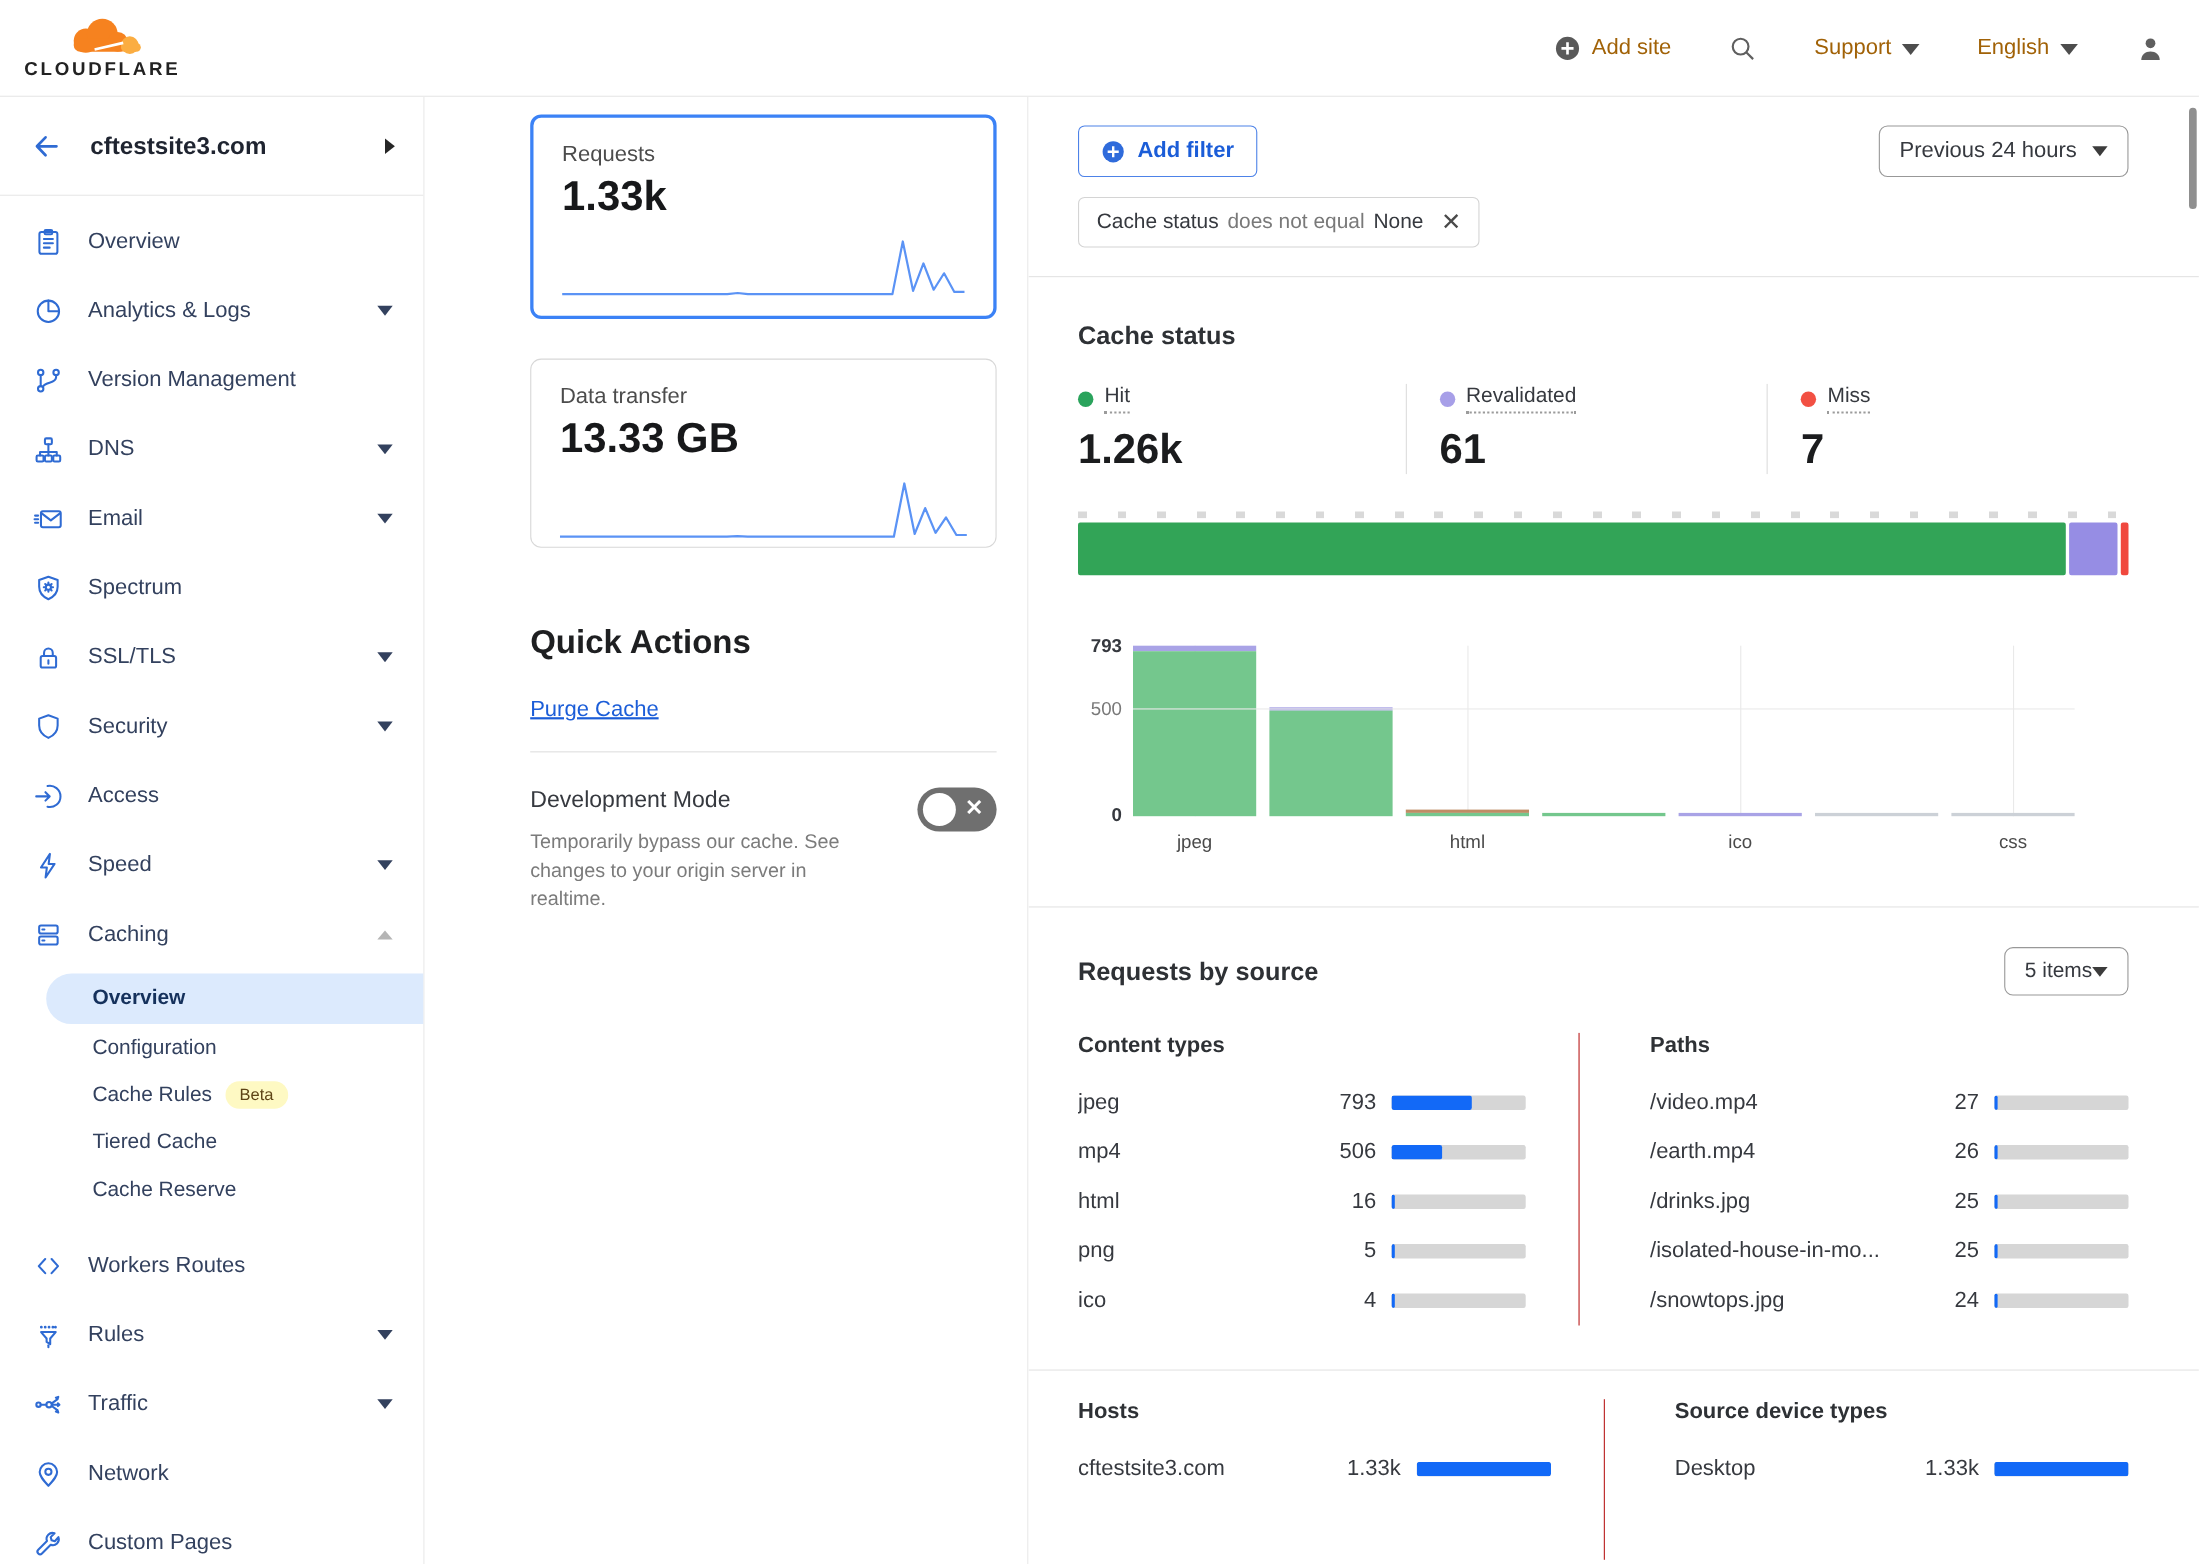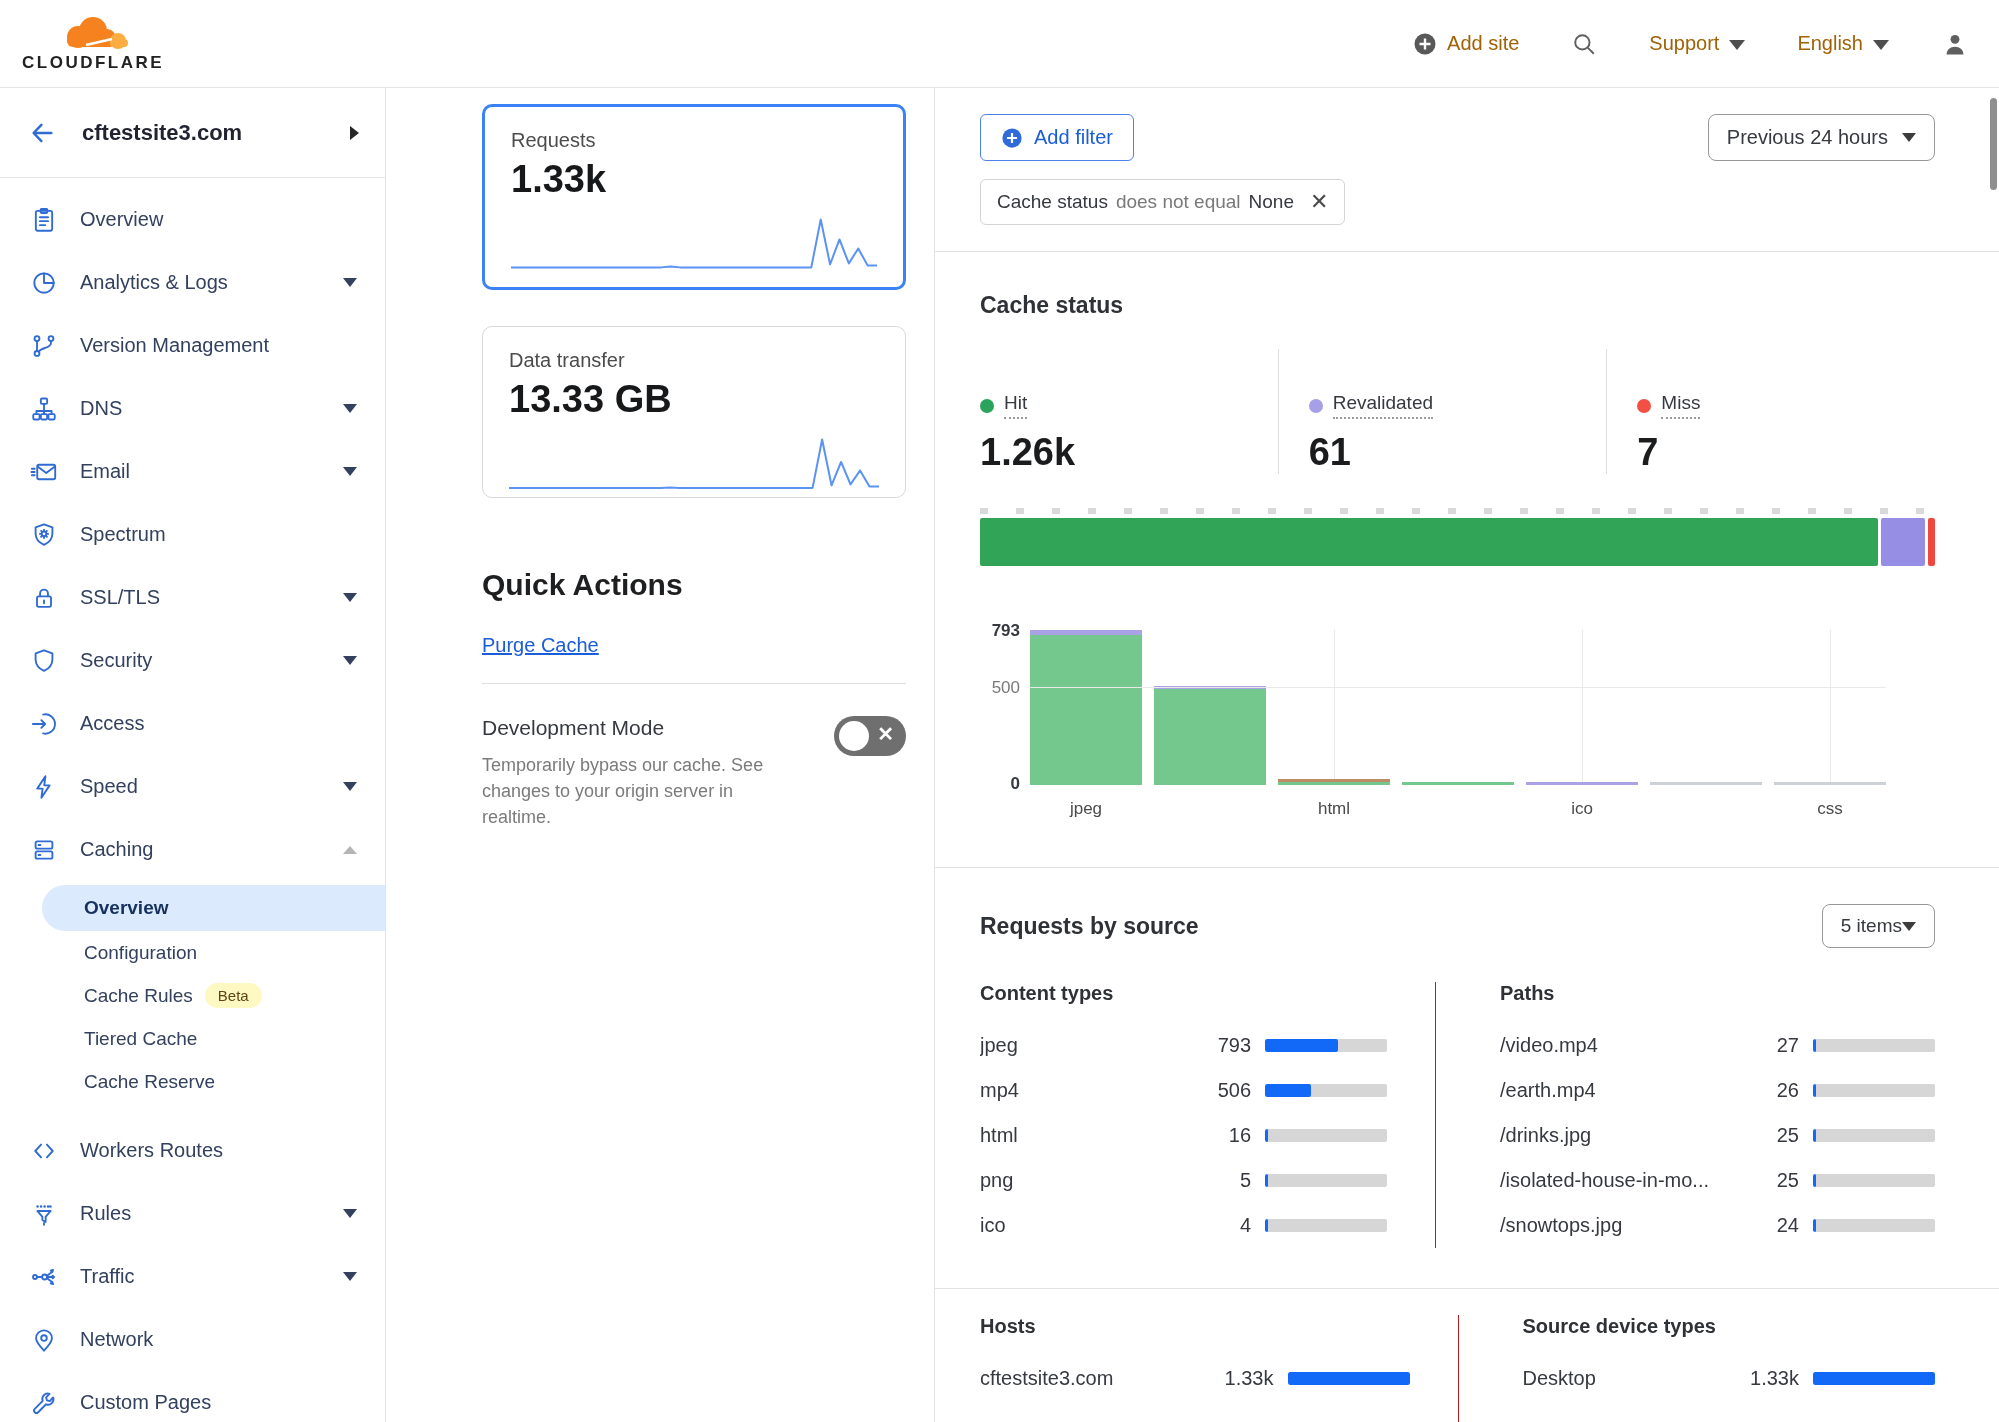--- a/index.html
+++ b/index.html
@@ -62,36 +62,36 @@
     position:relative; flex:0 0 72px; cursor:pointer; }
   .toggle .knob { position:absolute; left:5px; top:5px; width:30px; height:30px; border-radius:50%; background:#fff; }
   .toggle .x { position:absolute; right:12px; top:6px; color:#fff; font-size:20px; font-weight:bold; }
 
   
   .right { position:absolute; left:935px; right:0; top:88px; bottom:0; background:#fff; overflow:hidden; }
   .sec { padding-left:45px; padding-right:64px; }
   .sec-filter { padding-top:26px; padding-bottom:26px; border-bottom:1px solid #e3e3e3; }
   .filter-row { display:flex; align-items:flex-start; }
   .btn-addfilter { display:inline-flex; align-items:center; gap:11px; border:1px solid #4d82e8;
-    border-radius:6px; background:#fff; padding:11px 20px; font-size:20px; color:#1b5dd8; cursor:pointer; }
+    border-radius:6px; background:#fff; padding:11px 20px; font-size:20px; color:#1b5dd8; cursor:pointer;font-weight:bold; }
   .time-dd { margin-left:auto; display:inline-flex; align-items:center; gap:14px;
     border:1.5px solid #989898; border-radius:8px; padding:11px 18px; font-size:20px; color:#36393f; cursor:pointer; }
   .dd-caret { width:0; height:0; border-left:7px solid transparent; border-right:7px solid transparent;
     border-top:9px solid #3c3c3c; }
   .chip { margin-top:18px; display:inline-flex; align-items:center; gap:8px;
     border:1px solid #d4d4d4; border-radius:6px; padding:11px 16px; font-size:19px; }
   .chip .f { color:#36393f; } .chip .op { color:#797979; } .chip .v { color:#36393f; }
   .chip-x { margin-left:8px; font-size:22px; color:#4a4a4a; cursor:pointer; line-height:1; }
 
   .sec-cache { padding-top:40px; padding-bottom:48px; border-bottom:1px solid #e3e3e3; }
   .h2 { font-size:23px; font-weight:600; color:#2e3135; }
   .stats { display:flex; margin-top:30px; }
   .stat { flex:1; }
   .stat + .stat { border-left:1px solid #ddd; padding-left:30px; }
-  .stat-lblrow { display:flex; align-items:center; gap:10px;margin-top:43px; }
+  .stat-lblrow { display:flex; align-items:center; gap:10px; }
   .dot { width:14px; height:14px; border-radius:50%; }
   .stat-lbl { font-size:19px; color:#36393f; border-bottom:2px dotted #9b9b9b; padding-bottom:3px; cursor:pointer; }
   .stat-val { font-size:38px; font-weight:bold; color:#1b1c1e; margin-top:12px; }
   .ticks { margin-top:34px; height:6px; margin-bottom:4px;
     background:repeating-linear-gradient(90deg,#d9d9d9 0 8px, transparent 8px 36px); }
   .dist { display:flex; gap:3px; height:48px; }
   .dist div { border-radius:2px; }
   .chart { margin-top:64px; display:flex; }
   .yaxis { width:50px; position:relative; height:155px; flex:0 0 50px; }
   .yaxis span { position:absolute; right:10px; font-size:17px; color:#797979; }

